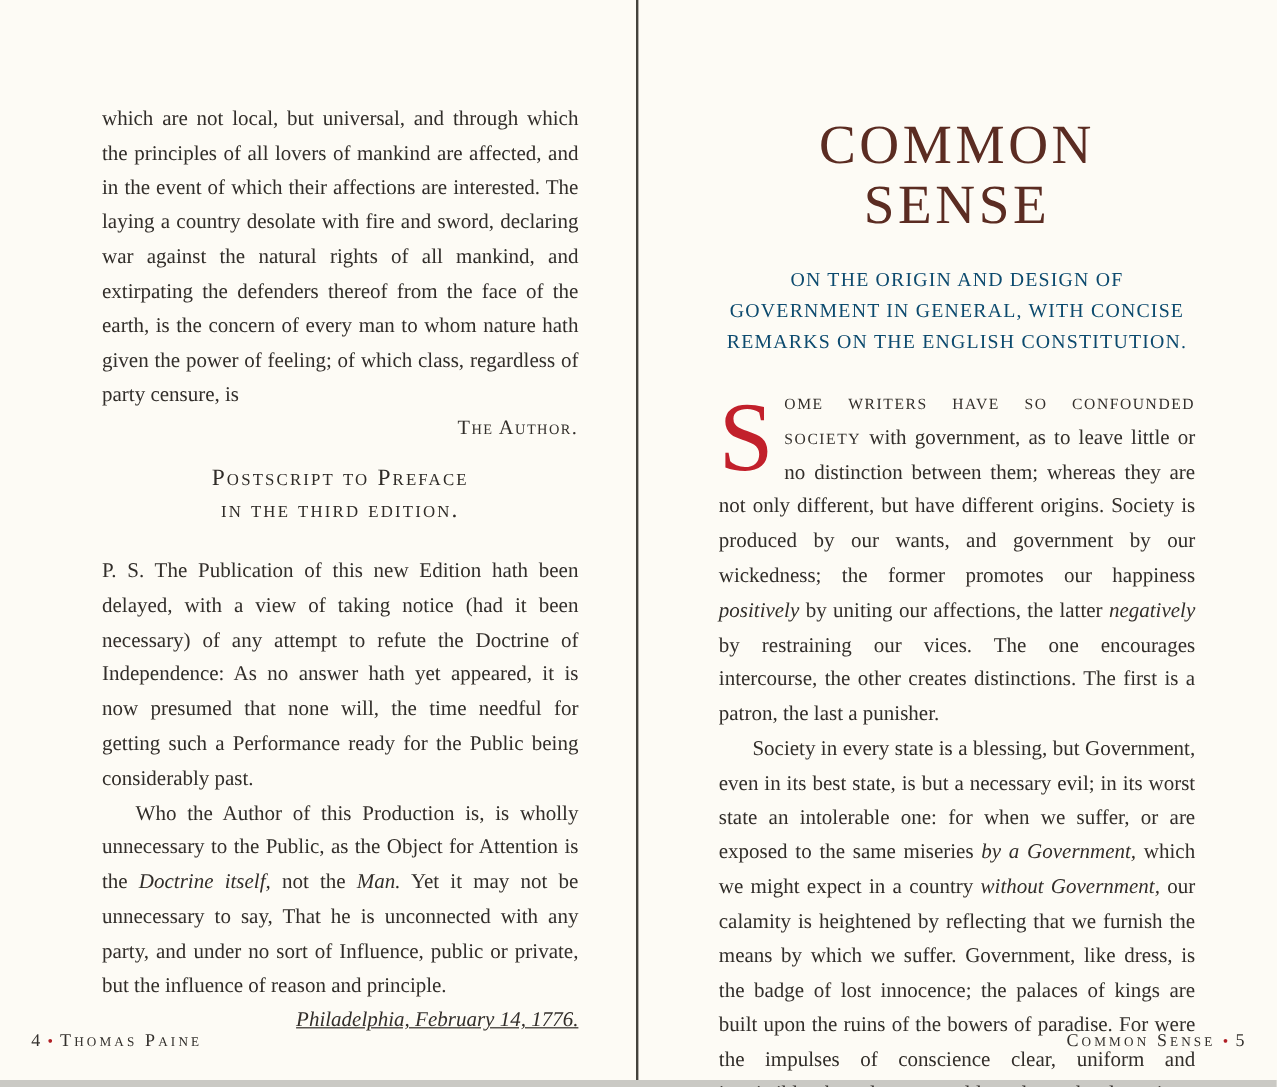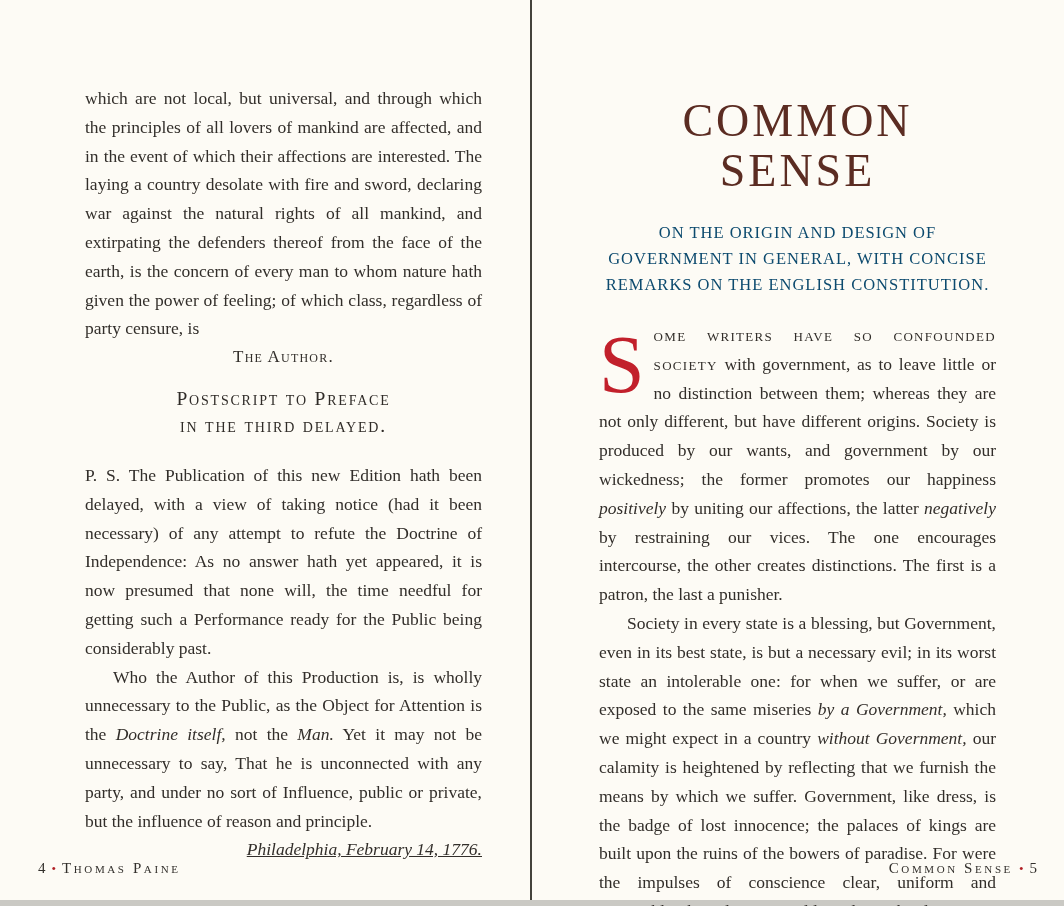--- a/index.html
+++ b/index.html
@@ -20,21 +20,21 @@
 
   .body-text{
     margin:0;font-size:17.5px;line-height:28.8px;
     text-align:justify;text-justify:inter-word;hyphens:none;
   }
   .body-text em{}
   .indent{text-indent:28px;}
 
   
   .author-sig{
-    margin:0;font-size:17px;line-height:28.8px;text-align:center;
+    margin:0;font-size:17px;line-height:28.8px;text-align:right;
     font-variant:small-caps;letter-spacing:1.2px;
   }
   .section-heading{
     margin:13px 0 21px 0;font-size:19.5px;line-height:27.5px;font-weight:normal;
     text-align:center;font-variant:small-caps;letter-spacing:1.8px;
     white-space:pre-line;color:#2f2b27;
   }
   .dateline{
     margin:0;font-size:17.5px;line-height:28.8px;
     text-align:right;font-style:italic;text-decoration:underline;
@@ -60,36 +60,36 @@
 
   
   .running-footer{
     position:absolute;top:858px;font-size:15px;line-height:20px;
     color:#33302c;white-space:nowrap;
   }
   .running-footer .footer-label{
     font-variant:small-caps;letter-spacing:2.6px;
   }
   .running-footer .dot{color:#b01e24;padding:0 6px;font-size:13px;}
-  .footer-left{left:38px;}
+  .footer-left{left:26px;}
   .footer-right{right:27px;text-align:left;}
 </style>
 </head>
 <body>
 
 <div class="gutter-line"></div>
 
 <div class="bottom-strip"></div>
 
 <section>
   <div class="text-col col-left">
     <p class="body-text"><span>which are not local, but universal, and through which the principles of all lovers of mankind are affected, and in the event of which their affections are interested. The laying a country desolate with fire and sword, declaring war against the natural rights of all mankind, and extirpating the defenders thereof from the face of the earth, is the concern of every man to whom nature hath given the power of feeling; of which class, regardless of party censure, is</span></p>
     <p class="author-sig">The Author.</p>
     <h2 class="section-heading">Postscript to Preface
-in the third delayed.</h2>
+in the third edition.</h2>
     <p class="body-text"><span>P. S. The Publication of this new Edition hath been delayed, with a view of taking notice (had it been necessary) of any attempt to refute the Doctrine of Independence: As no answer hath yet appeared, it is now presumed that none will, the time needful for getting such a Performance ready for the Public being considerably past.</span></p>
     <p class="body-text indent"><span>Who the Author of this Production is, is wholly unnecessary to the Public, as the Object for Attention is the </span><em>Doctrine itself,</em><span> not the </span><em>Man.</em><span> Yet it may not be unnecessary to say, That he is unconnected with any party, and under no sort of Influence, public or private, but the influence of reason and principle.</span></p>
     <p class="dateline">Philadelphia, February 14, 1776.</p>
   </div>
   <footer class="running-footer footer-left">
     <span>4</span><span class="dot">•</span><span class="footer-label">Thomas Paine</span>
   </footer>
 </section>
 
 <section>

